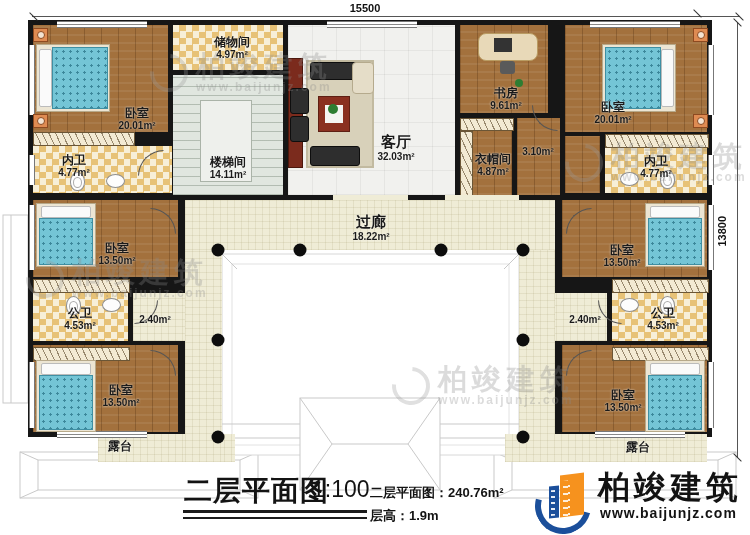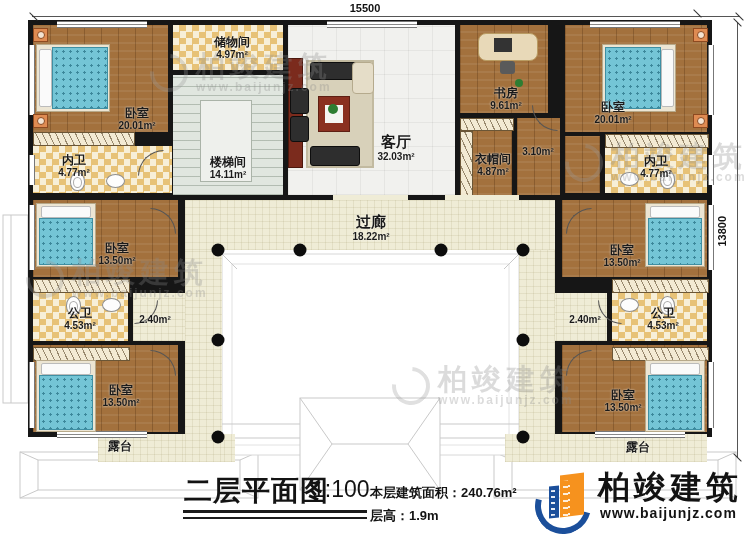--- a/index.html
+++ b/index.html
@@ -329,21 +329,21 @@
   <div class="abs dim-line" style="left:737px;top:22px;width:1px;height:436px"></div>
   <div class="abs dim" style="left:716px;top:216px;writing-mode:vertical-rl;transform:rotate(180deg)">13800</div>
   <div class="abs tick" style="left:732px;top:22px"></div>
   <div class="abs tick" style="left:732px;top:457px"></div>
   <div class="abs tick" style="left:692px;top:13px"></div>
 
   <div class="abs tb" style="left:184px;top:472px;font-size:28px;font-weight:bold;letter-spacing:1px">二层平面图</div>
   <div class="abs tb" style="left:312px;top:476px;font-size:23px">1:100</div>
   <div class="abs" style="left:183px;top:510px;width:184px;height:3px;background:#1c1c1c;z-index:8"></div>
   <div class="abs" style="left:183px;top:517px;width:184px;height:2px;background:#1c1c1c;z-index:8"></div>
-  <div class="abs tb" style="left:370px;top:484px;font-size:13px;font-weight:bold"><span>本层建筑面积：</span><span>240.76m²</span></div>
+  <div class="abs tb" style="left:370px;top:484px;font-size:13px;font-weight:bold"><span>二层平面图：</span><span>240.76m²</span></div>
   <div class="abs tb" style="left:370px;top:507px;font-size:13px;font-weight:bold"><span>层高：</span><span>1.9m</span></div>
 
   <div class="abs logo-ic" style="left:533px;top:468px;width:60px;height:60px">
     <div class="swoosh" style="left:2px;top:10px"></div>
     <div class="bldg-b" style="left:16px;top:18px;width:10px;height:32px"></div>
     <div class="bldg-o" style="left:27px;top:6px;width:24px;height:42px"></div>
   </div>
   <div class="abs tb" style="left:598px;top:466px;font-size:32px;font-weight:900;letter-spacing:4px">柏竣建筑</div>
   <div class="abs tb" style="left:600px;top:505px;font-size:14px;font-weight:bold;letter-spacing:1px">www.baijunjz.com</div>
 

